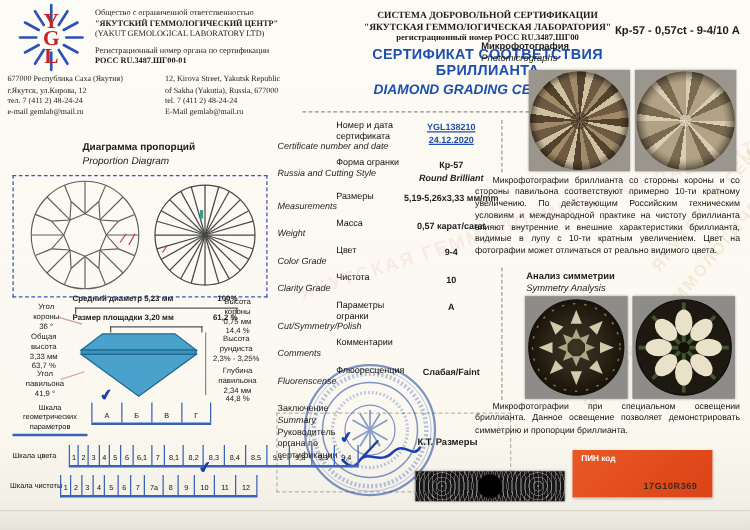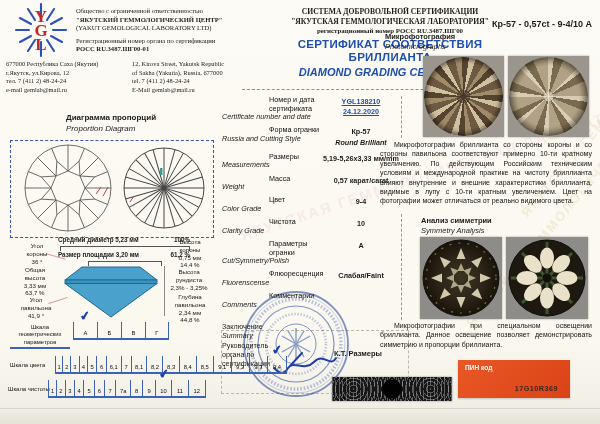--- a/index.html
+++ b/index.html
@@ -215,34 +215,34 @@
           <div class="lru">Параметры огранки</div>
           <div class="len">Cut/Symmetry/Polish</div>
         </div>
       <div class="fval f-value">
           <div>А</div>
         </div>
     </div>
 
     <div class="frow">
       <div class="flab f-label">
+          <div class="lru">Комментарии</div>
+          <div class="len">Comments</div>
+        </div>
+      <div class="fval f-value"></div>
+    </div>
+
+    <div class="frow">
+      <div class="flab f-label">
           <div class="lru">Флюоресценция</div>
           <div class="len">Fluorenscense</div>
         </div>
       <div class="fval f-value">
           <div>Слабая/Faint</div>
         </div>
-    </div>
-
-    <div class="frow">
-      <div class="flab f-label">
-          <div class="lru">Комментарии</div>
-          <div class="len">Comments</div>
-        </div>
-      <div class="fval f-value"></div>
     </div>
   </div>
 
   <div class="abs" style="left:222px;top:306px;width:58px;margin-top:16px;">
     <div class="small">Заключение</div>
     <div class="small it">Summary</div>
   </div>
 
   <div class="abs sig-box"></div>
   <div class="abs small" style="left:222px;top:341px;width:60px;">

